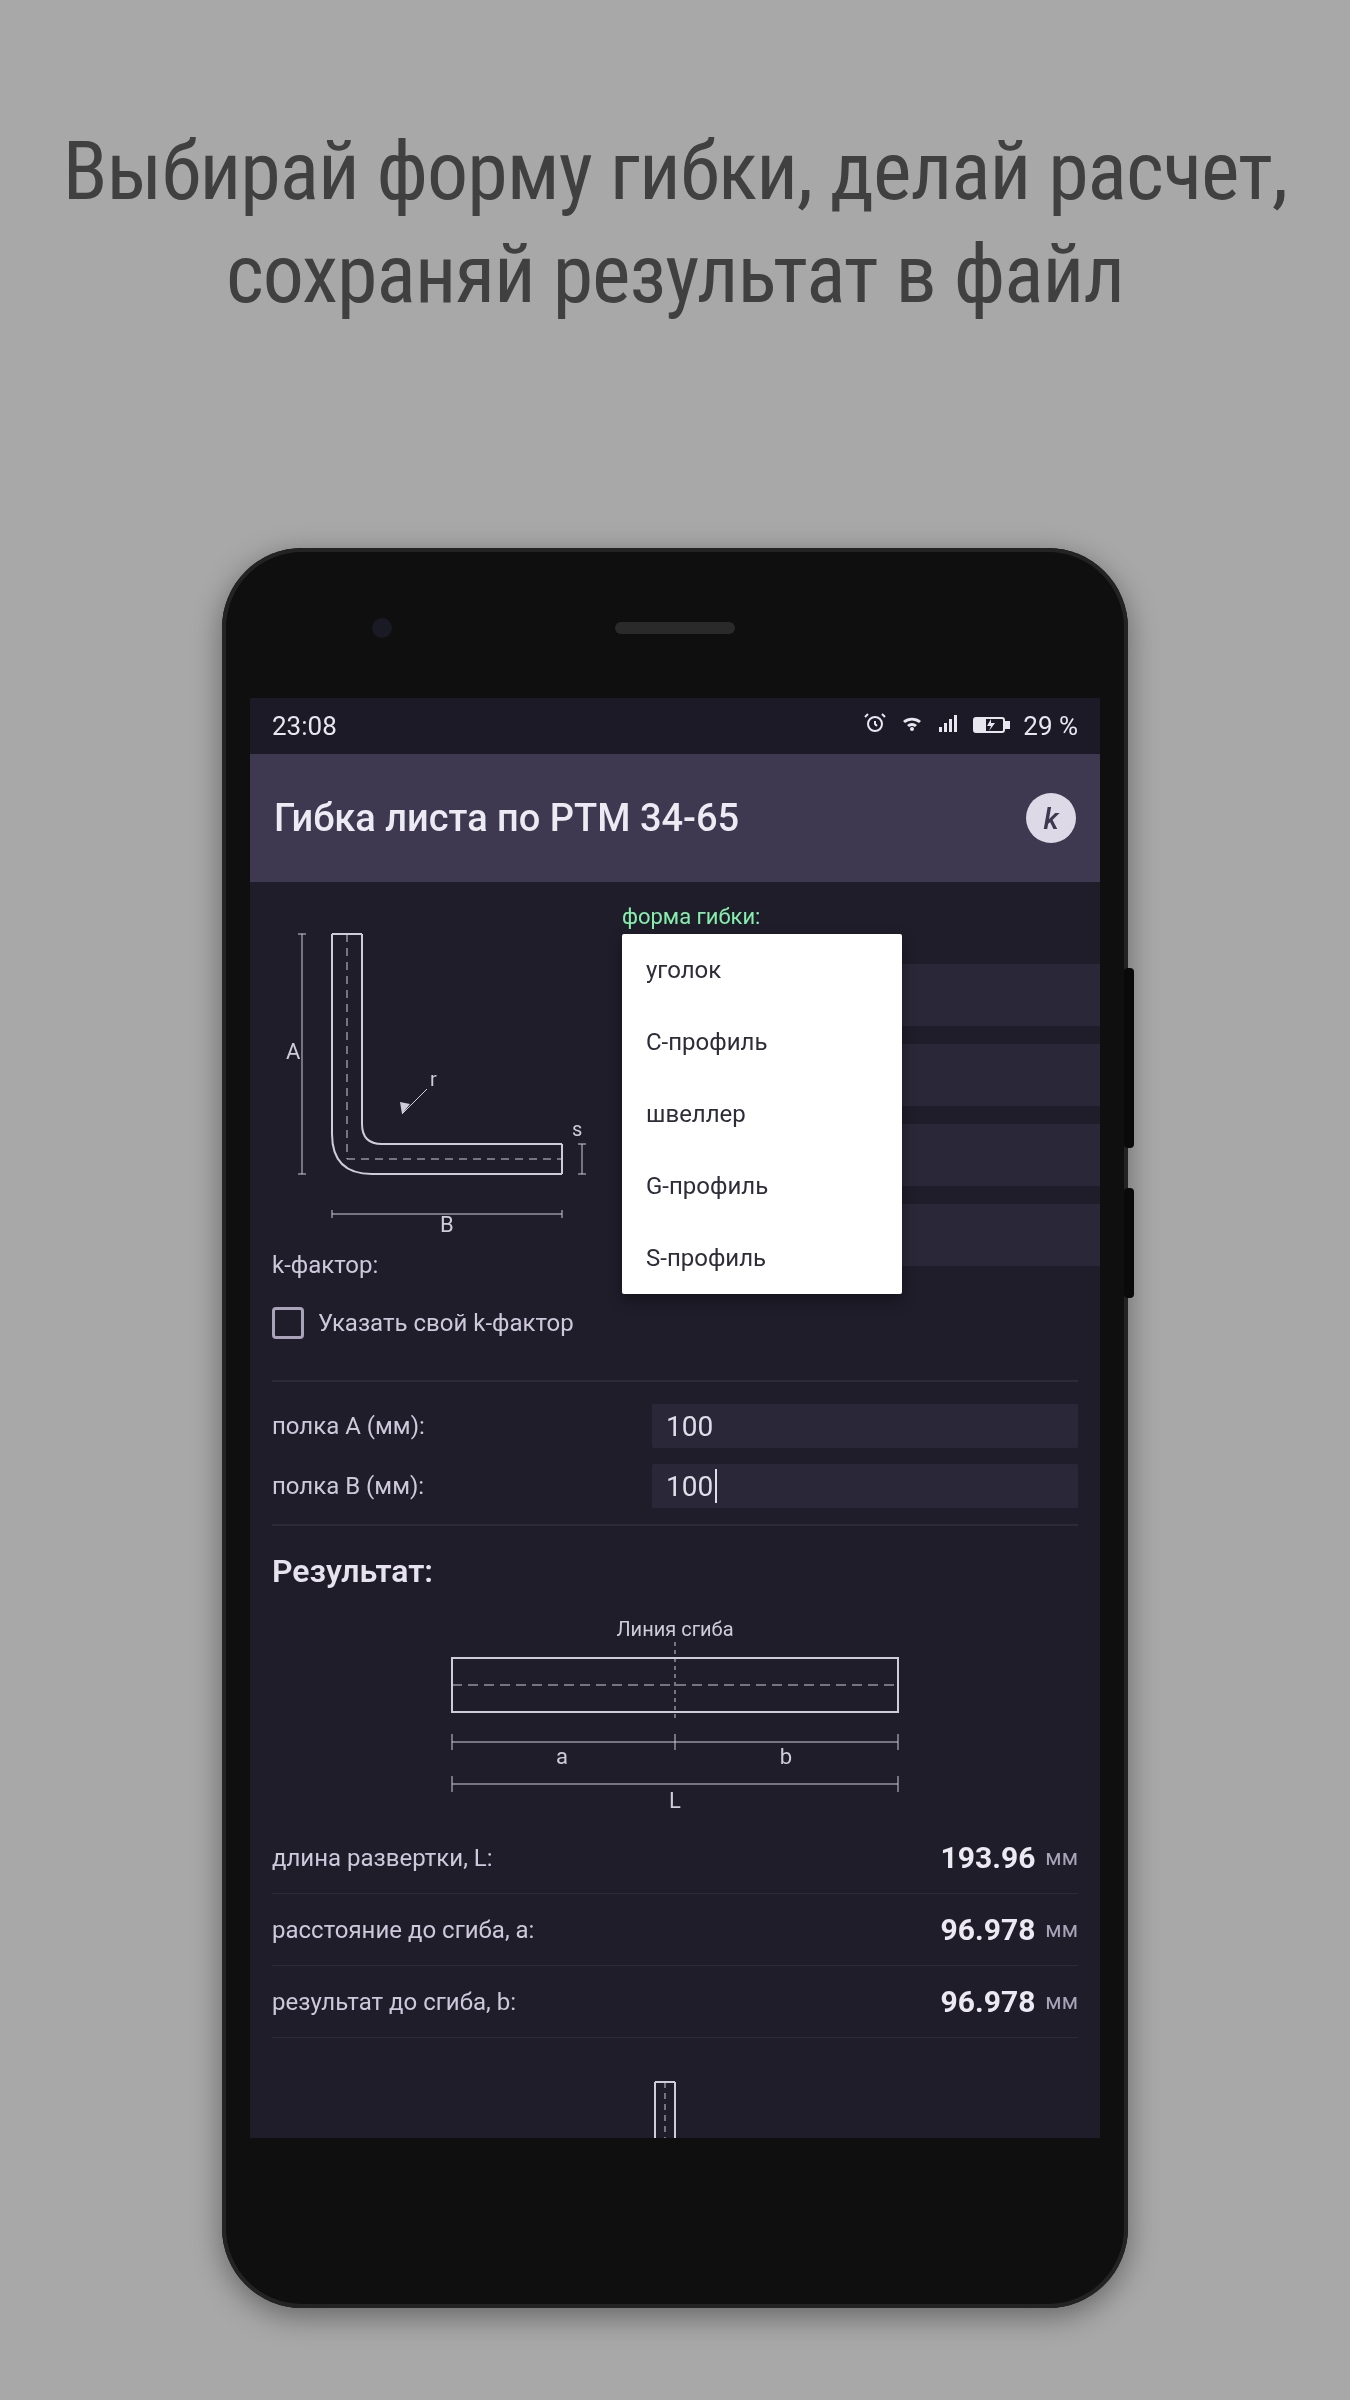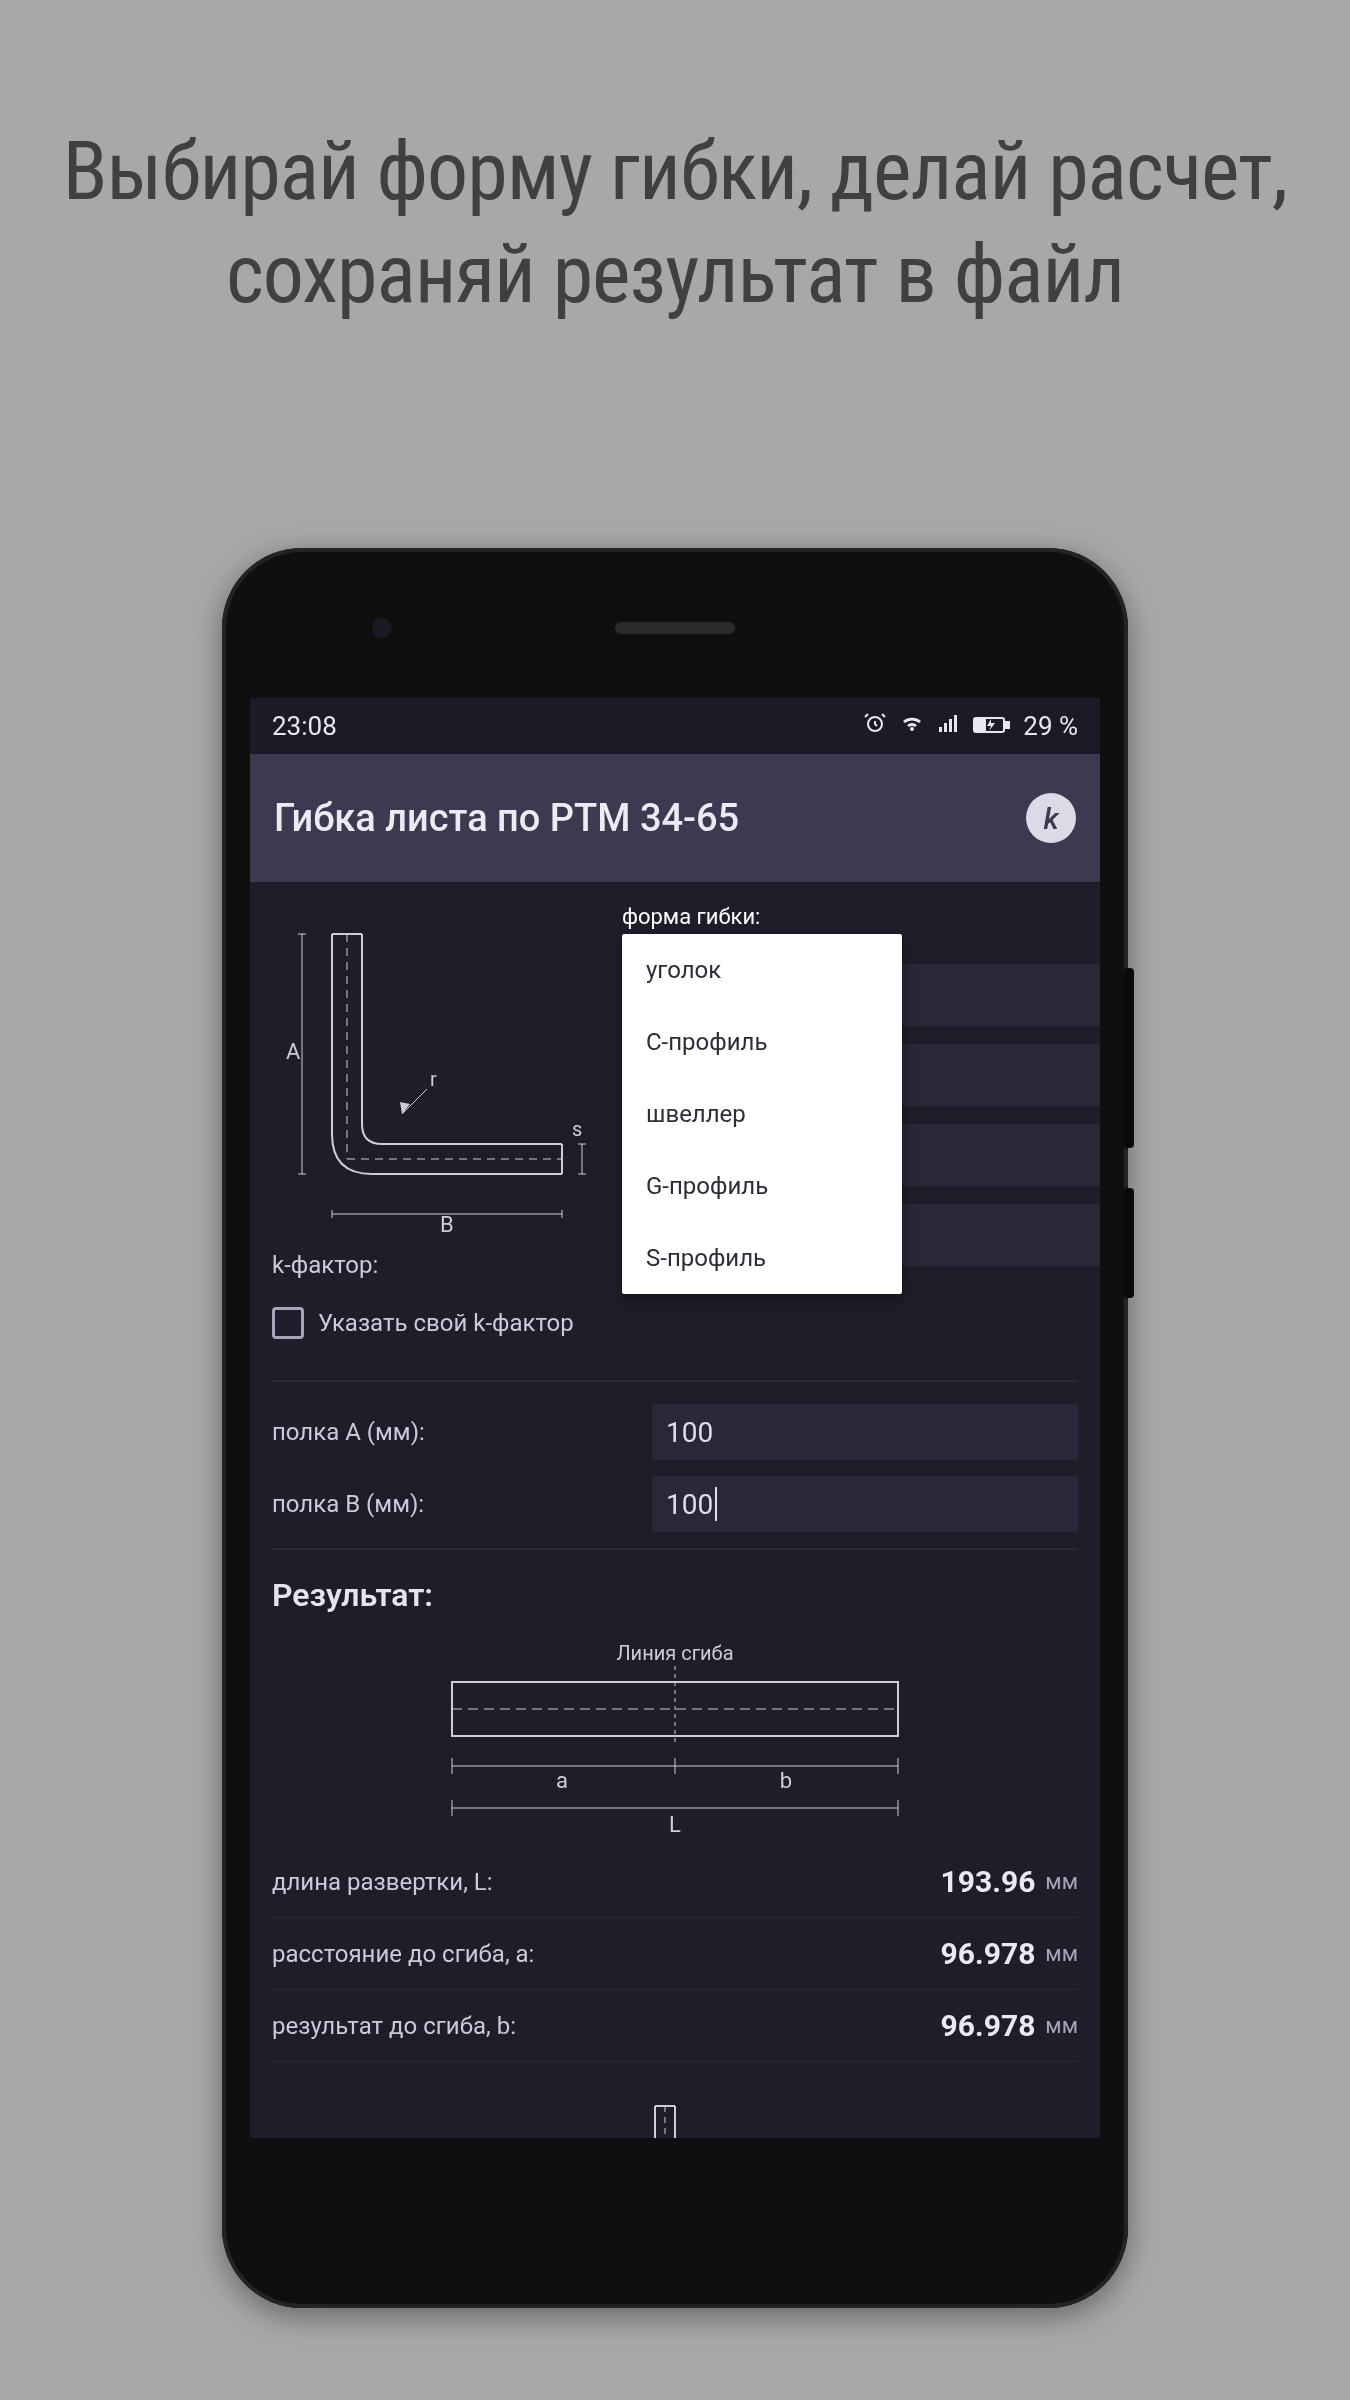--- a/index.html
+++ b/index.html
@@ -86,21 +86,21 @@
     font-style: italic; font-size: 30px; font-weight: 500;
   }
   .content {
     padding: 22px 22px 0 22px;
     color: #cfccda;
     font-size: 24px;
   }
   .row1 { display: flex; gap: 20px; }
   .diagram-box { width: 330px; height: 330px; position: relative; }
   .form-col { flex: 1; position: relative; }
-  .label-small { font-size: 22px; color: #ffffff; margin-bottom: 6px; display: block; }
+  .label-small { font-size: 22px; color: #86efac; margin-bottom: 6px; display: block; }
   .dropdown {
     position: absolute;
     top: 30px; left: 0; width: 280px;
     background: #fff;
     color: #2f2c38;
     box-shadow: 0 6px 14px rgba(0,0,0,0.35);
     z-index: 5;
     border-radius: 2px;
   }
   .dropdown .opt { padding: 22px 24px; font-size: 24px; cursor: pointer; }
@@ -125,21 +125,21 @@
   }
   .chk-row { display: flex; align-items: center; gap: 14px; margin-top: 18px; margin-bottom: 41px; }
   .chk {
     width: 32px; height: 32px; border: 3px solid #a8a3b8; border-radius: 4px;
   }
   .chk-lbl { font-size: 24px; color: #cdc9db; }
   .sep { height: 2px; background: #2c2a38; margin: 10px 0 22px; }
   .in-row { display: flex; align-items: center; margin-bottom: 16px; }
   .in-label { flex: 0 0 380px; font-size: 24px; color: #cdc9db; }
   .in-field {
-    flex: 1; background: #2a2738; height: 56px; border-radius: 2px;
+    flex: 1; background: #2a2738; height: 44px; border-radius: 2px;
     display: flex; align-items: center; padding: 0 14px; font-size: 28px; color: #e0dde9;
     position: relative;
   }
   .cursor { display:inline-block; width:2px; height:34px; background:#e0dde9; margin-left:2px; vertical-align: middle; }
   .result-h { font-size: 32px; font-weight: 600; color: #e6e3ef; margin: 26px 0 22px; }
   .result-diagram { height: 210px; position: relative; }
   .res-row { display: flex; align-items: center; padding: 18px 0; border-bottom: 1px solid #2c2a38; }
   .res-row:last-child { border-bottom: none; }
   .res-lbl { flex: 1; font-size: 24px; color: #cdc9db; }
   .res-val { font-size: 30px; font-weight: 700; color: #ece9f3; }

